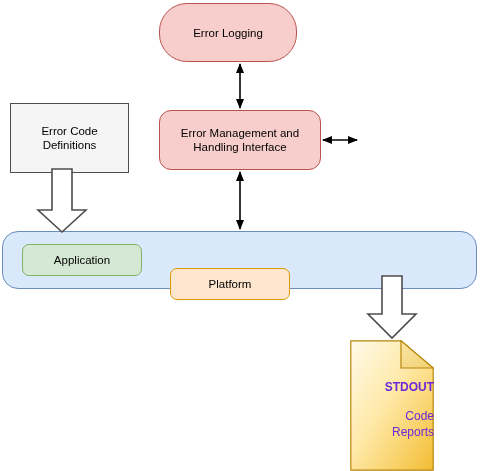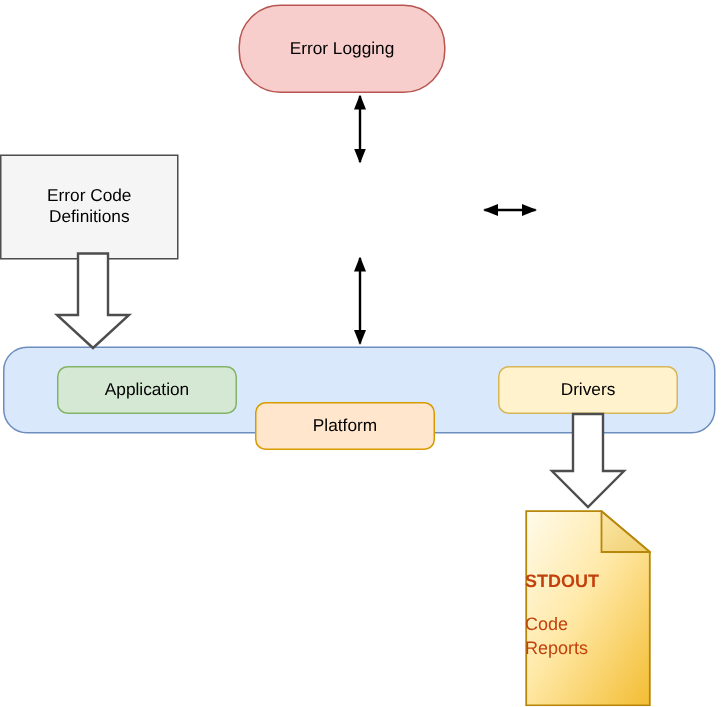--- a/index.html
+++ b/index.html
@@ -51,43 +51,42 @@
     box-sizing: border-box;
     background: #dae8fc;
     border: 1.5px solid #6c8ebf;
     border-radius: 16px;
     z-index: 1;
   }
   .node-green {
     background: #d5e8d4;
     border: 1.5px solid #82b366;
     border-radius: 7px;
-    margin-left: 16px;
   }
   .node-orange {
     background: #ffe6cc;
     border: 1.5px solid #d79b00;
     border-radius: 7px;
   }
   .node-yellow {
     background: #fff2cc;
     border: 1.5px solid #d6b656;
     border-radius: 7px;
   }
   
   .doc-node {
     position: absolute;
     z-index: 2;
   }
   .doc-label {
     position: absolute;
     left: 0;
     width: 100%;
-    text-align: left;
-    color: #c2410c;
+    text-align: right;
+    color: #6d28d9;
     z-index: 3;
     pointer-events: none;
   }
   .doc-title {
     top: 40px;
     font-size: 12px;
     font-weight: bold;
   }
   .doc-body {
     top: 68px;
@@ -114,40 +113,41 @@
 </style>
 </head>
 <body>
 
 <div id="diagram-canvas">
 
   <div class="node node-pink" style="left:159px; top:3px; width:138px; height:59px;border-radius:28px;">
     <span>Error Logging</span>
   </div>
 
+  <div class="node node-pink" style="left:159px; top:110px; width:162px; height:60px;">
+    <span>Error Management and
+Handling Interface</span>
+  </div>
 
 
-  <div class="node node-plain" style="left:0; top:103px; width:119px; height:70px;">
+  <div class="node node-plain" style="left:10px; top:103px; width:119px; height:70px;">
     <span>Error Code
 Definitions</span>
   </div>
 
   <div class="layer-band" style="left:2px; top:231px; width:475px; height:58px;"></div>
 
   <div class="node node-green" style="left:22px; top:244px; width:120px; height:32px;">
     <span>Application</span>
   </div>
 
   <div class="node node-orange" style="left:170px; top:244px; width:120px; height:32px;margin-top:24px;">
     <span>Platform</span>
   </div>
 
-  <div class="node node-yellow" style="left:332px; top:244px; width:120px; height:32px;">
-    <span>Drivers</span>
-  </div>
 
   <div class="doc-node" style="left:350px; top:340px; width:84px; height:131px;">
     <svg width="84" height="131" viewBox="0 0 84 131">
       <defs>
         <linearGradient id="docgrad" x1="0" y1="0" x2="1" y2="1">
           <stop offset="0%" stop-color="#fffbeb"></stop>
           <stop offset="45%" stop-color="#ffe9a8"></stop>
           <stop offset="100%" stop-color="#f3bd33"></stop>
         </linearGradient>
         <linearGradient id="foldgrad" x1="0" y1="0" x2="1" y2="1">

